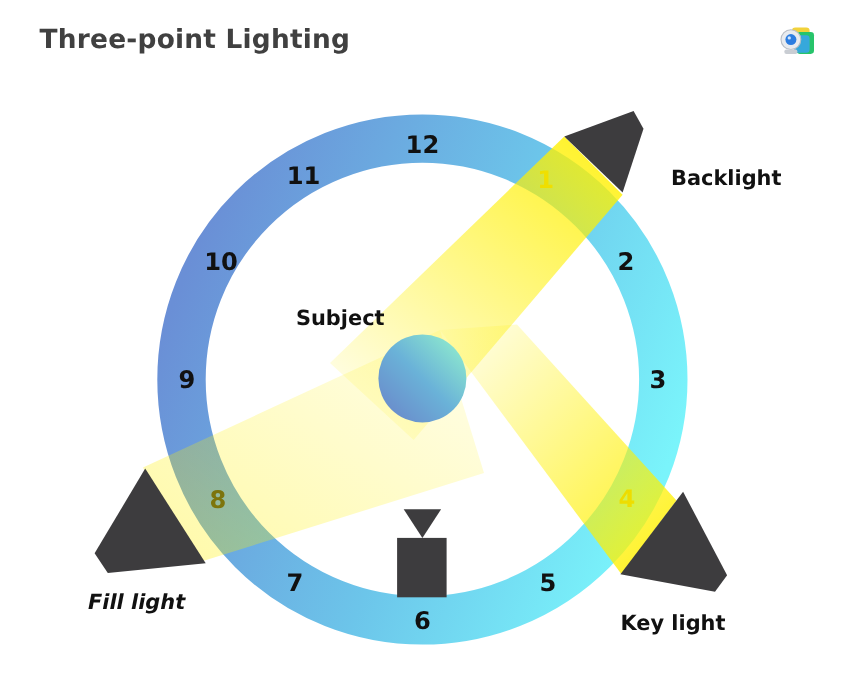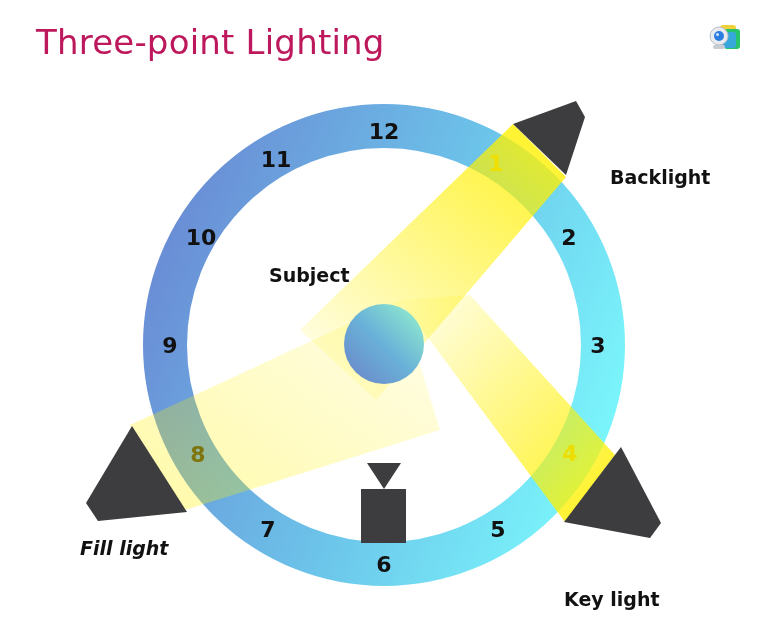--- a/index.html
+++ b/index.html
@@ -1,19 +1,19 @@
 <!DOCTYPE html>
 <html><head>
 <meta charset="utf-8">
 <style>
   html, body { margin:0; padding:0; background:#ffffff; }
   body { width:768px; height:626px; position:relative; overflow:hidden;
          font-family:"DejaVu Sans", sans-serif; color:#111; }
-  .title { position:absolute; left:36px; top:22px; font-size:34px; font-weight:normal;
-           letter-spacing:0.2px; color:#be185d; }
+  .title { position:absolute; left:36px; top:22px; font-size:24px; font-weight:bold;
+           letter-spacing:0.2px; color:#404040; }
   .app-icon { position:absolute; left:706px; top:22px; width:36px; height:30px; }
   svg.diagram { position:absolute; left:0; top:0; }
   .lbl { position:absolute; font-size:19px; font-weight:bold; color:#111; white-space:nowrap; }
 </style>
 </head>
 <body>
 
 <div class="title">Three-point Lighting</div>
 
 <svg class="app-icon" viewBox="0 0 36 30">
@@ -78,16 +78,16 @@
   <polygon points="513,124 576,101 585,117 566,175" fill="#3d3c3e"></polygon>
   <polygon points="621,447 661,523 650,538 564,522" fill="#3d3c3e"></polygon>
   <polygon points="132,426 187,512 98,521 86,503" fill="#3d3c3e"></polygon>
 
   <g>
     <polygon points="367,463 401,463 384,489" fill="#3d3c3e"></polygon>
     <rect x="361" y="489" width="45" height="54" fill="#3d3c3e"></rect>
   </g>
 </svg>
 
-<div class="lbl" style="left:269px; top:264px;">Subject</div>
-<div class="lbl" style="left:610px; top:166px;">Backlight</div>
-<div class="lbl" style="left:564px; top:556px;margin-top:32px;">Key light</div>
+<div class="lbl" style="left:269px; top:278px;">Subject</div>
+<div class="lbl" style="left:610px; top:151px;">Backlight</div>
+<div class="lbl" style="left:564px; top:556px;">Key light</div>
 <div class="lbl" style="left:80px; top:537px;font-style:italic;">Fill light</div>
 
 </body></html>

